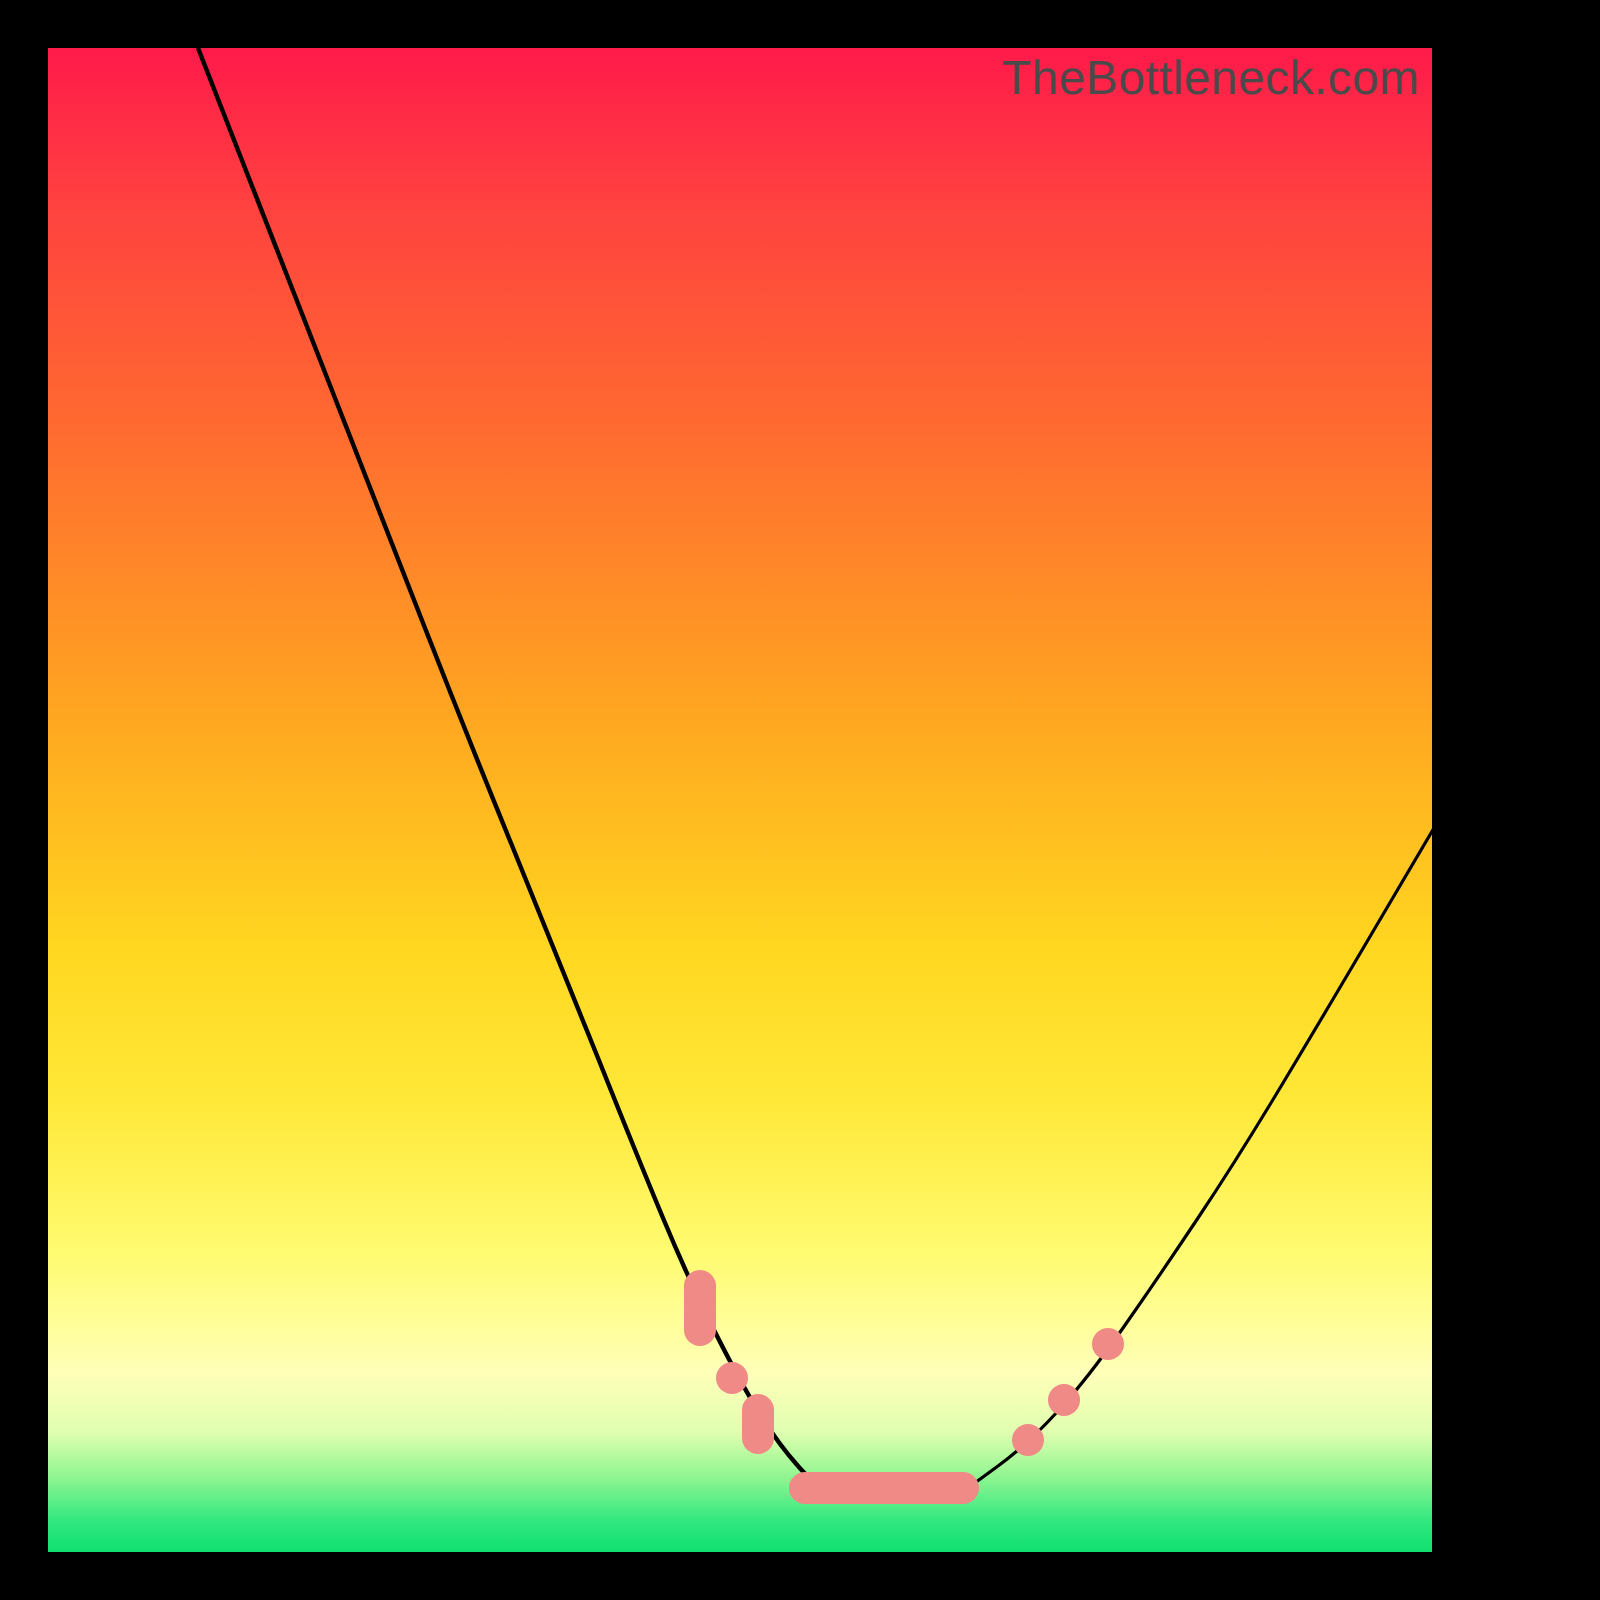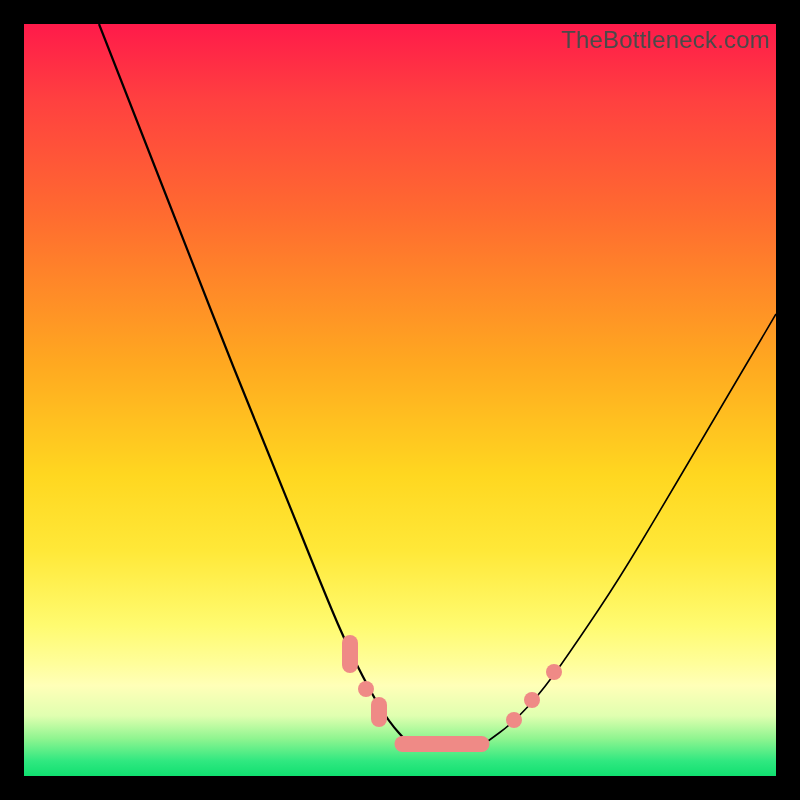--- a/index.html
+++ b/index.html
@@ -7,21 +7,21 @@
     padding: 0;
     width: 800px;
     height: 800px;
     background: #000000;
     overflow: hidden;
   }
   .frame {
     position: absolute;
     left: 24px;
     top: 24px;
-    width: 752px;
+    width: 692px;
     height: 752px;
     background: linear-gradient(to bottom,
       #ff1a4a 0%,
       #ff4040 10%,
       #ff6a30 25%,
       #ffa820 45%,
       #ffd720 60%,
       #ffe838 70%,
       #fffb70 80%,
       #fffe9a 85%,

